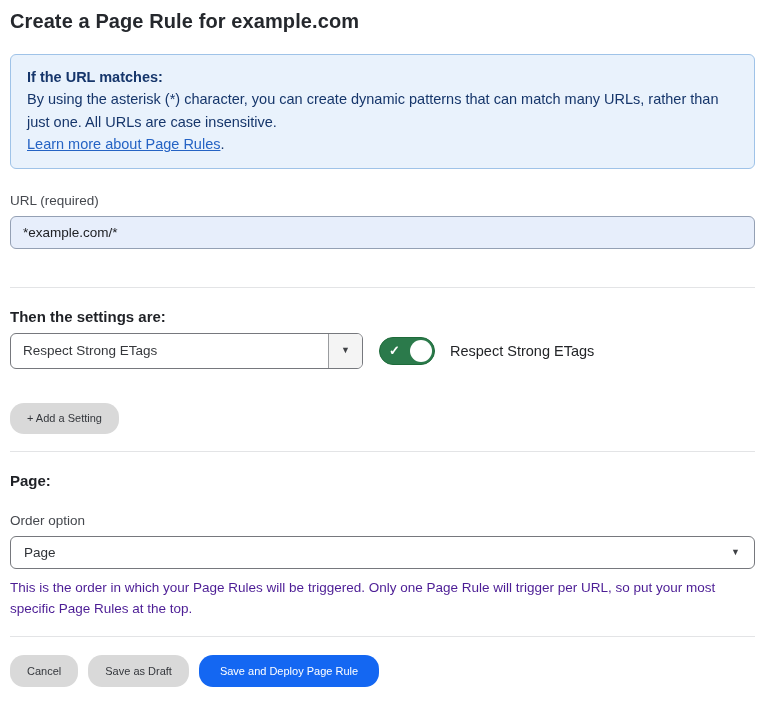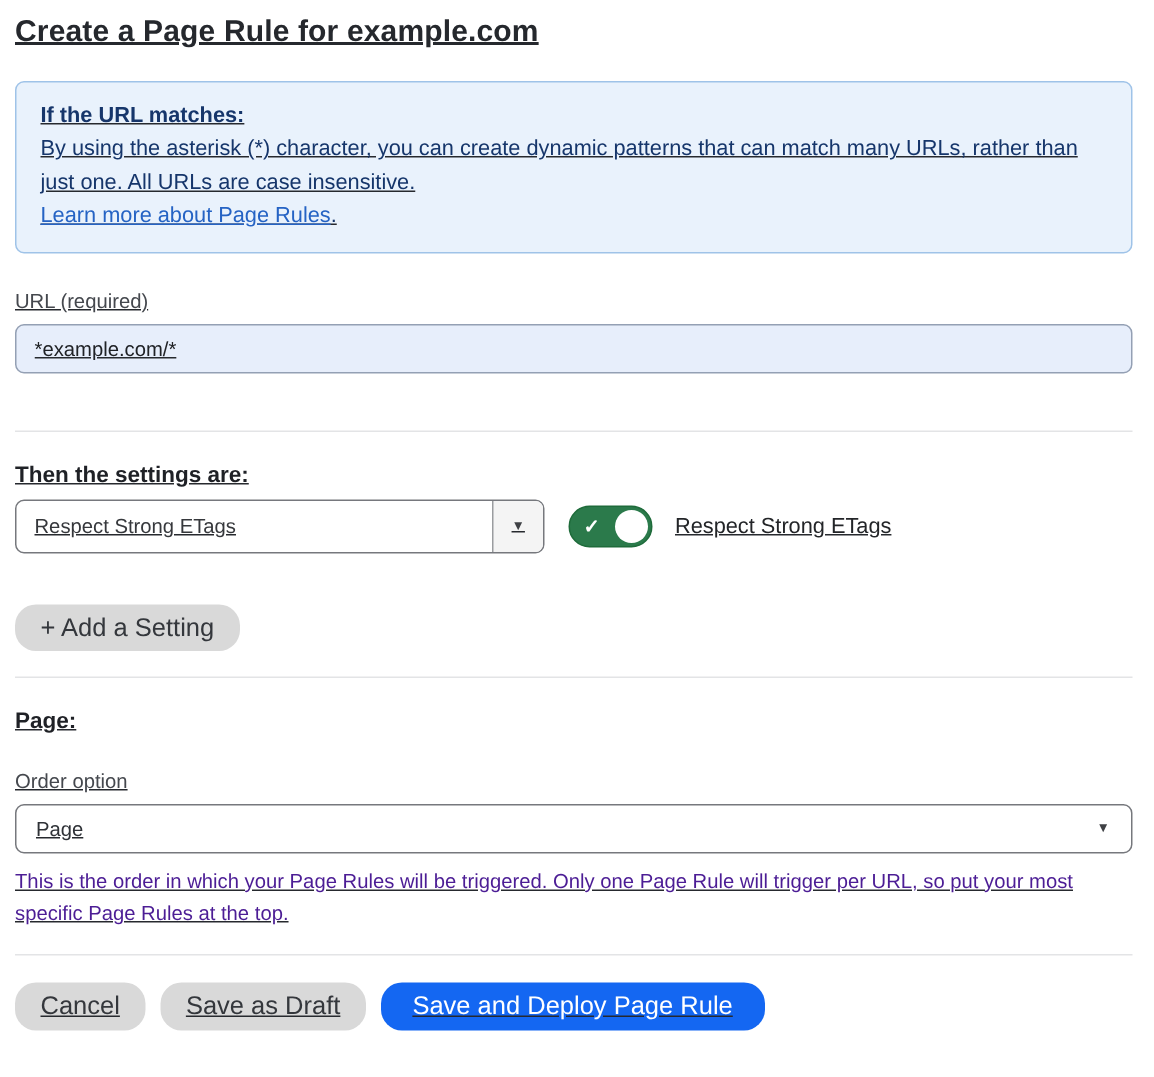--- a/index.html
+++ b/index.html
@@ -7,21 +7,20 @@
     width: 769px;
     background: #ffffff;
     font-family: "Liberation Sans", sans-serif;
     color: #26292e;
   }
   .page {
     width: 765px;
     height: 718px;
     padding: 10px 10px 0 10px;
     overflow: hidden;
-    text-decoration: underline;
   }
   
   .page-title {
     font-size: 20px;
     font-weight: 700;
     color: #25282d;
     letter-spacing: 0.1px;
   }
   
   .info-box {
@@ -153,21 +152,21 @@
     margin-left: 15px;
     font-size: 14.5px;
     color: #232528;
   }
   
   .btn {
     display: inline-block;
     border: none;
     border-radius: 14px;
     font-family: "Liberation Sans", sans-serif;
-    font-size: 17px;
+    font-size: 11px;
     padding: 0 17px;
     height: 32px;
     line-height: 32px;
     cursor: pointer;
   }
   .btn-gray {
     background: #d9d9d9;
     color: #34373c;
   }
   .btn-blue {

